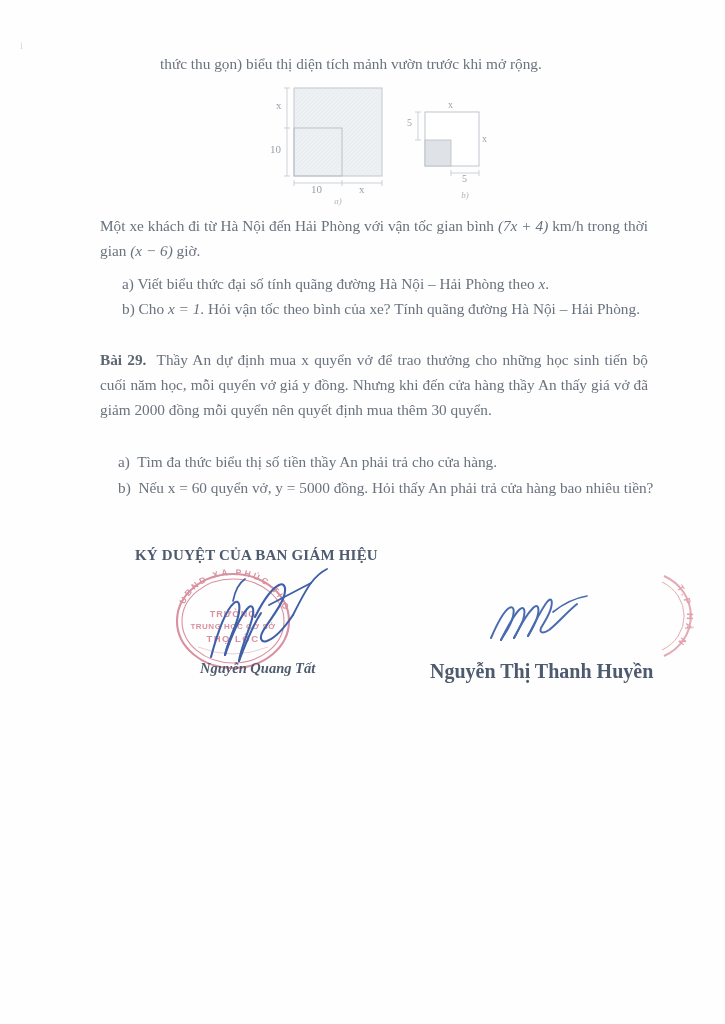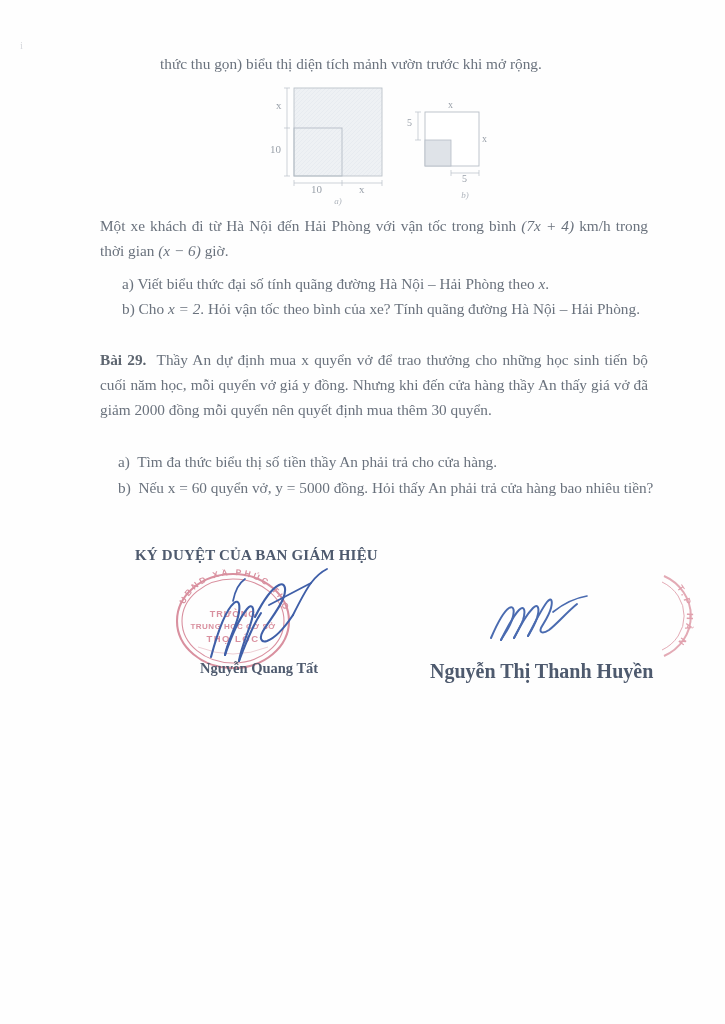--- a/index.html
+++ b/index.html
@@ -127,20 +127,21 @@
   }
 
   .sig-name-left {
     position: absolute;
     left: 200px;
     top: 660px;
     font-weight: bold;
     font-size: 14.5px;
     color: #4e5a6e;
     white-space: nowrap;
+    font-style: italic;
   }
 
   .sig-name-right {
     position: absolute;
     left: 430px;
     top: 660px;
     font-weight: bold;
     font-size: 20px;
     color: #4e5a6e;
     white-space: nowrap;
@@ -239,31 +240,31 @@
       <span class="lbl lbl-sm" style="left:43px;top:-4px;">x</span>
       <span class="lbl lbl-sm" style="left:2px;top:14px;">5</span>
       <span class="lbl lbl-sm" style="left:77px;top:30px;">x</span>
       <span class="lbl lbl-sm" style="left:57px;top:70px;">5</span>
       <span class="fig-caption" style="left:45px;top:86px;">b)</span>
     </div>
 
   </div>
 
   <div class="blk" style="top:214px;">
-    <span>Một xe khách đi từ Hà Nội đến Hải Phòng với vận tốc trong bình </span><em class="math">(7x + 4)</em><span> km/h trong thời gian </span><em class="math">(x − 6)</em><span> giờ.</span>
+    <span>Một xe khách đi từ Hà Nội đến Hải Phòng với vận tốc gian bình </span><em class="math">(7x + 4)</em><span> km/h trong thời gian </span><em class="math">(x − 6)</em><span> giờ.</span>
   </div>
 
   <div class="blk sub" style="top:272px;">
     <span>a)</span>
     <span>Viết biểu thức đại số tính quãng đường Hà Nội – Hải Phòng theo </span><em class="math">x</em><span>.</span>
   </div>
 
   <div class="blk" style="top:297px;padding-left:22px;text-indent:-0px;">
     <span style="margin-left:0;">b)</span>
-    <span>Cho </span><em class="math">x = 2</em><span>. Hỏi vận tốc theo bình của xe? Tính quãng đường Hà Nội – Hải Phòng.</span>
+    <span>Cho </span><em class="math">x = 1</em><span>. Hỏi vận tốc theo bình của xe? Tính quãng đường Hà Nội – Hải Phòng.</span>
   </div>
 
   <div class="blk" style="top:348px;">
     <b class="label">Bài 29.</b>&nbsp;
     <span>Thầy An dự định mua x quyển vở để trao thưởng cho những học sinh tiến bộ cuối năm học, mỗi quyển vở giá y đồng. Nhưng khi đến cửa hàng thầy An thấy giá vở đã giảm 2000 đồng mỗi quyển nên quyết định mua thêm 30 quyển.</span>
   </div>
 
   <div class="blk sub-hang" style="top:450px;">
     <span>a)</span>&nbsp;
     <span>Tìm đa thức biểu thị số tiền thầy An phải trả cho cửa hàng.</span>

